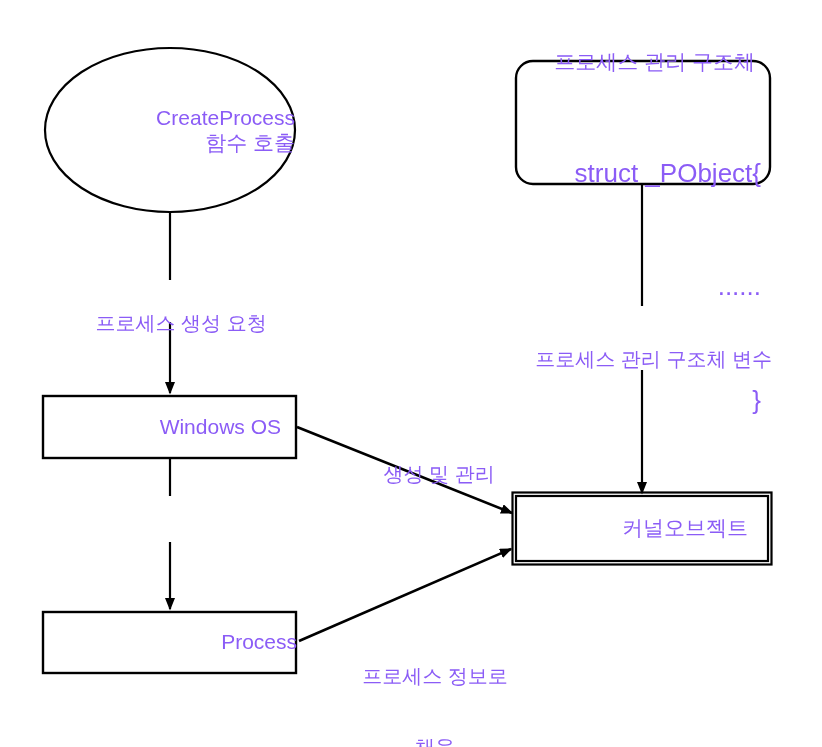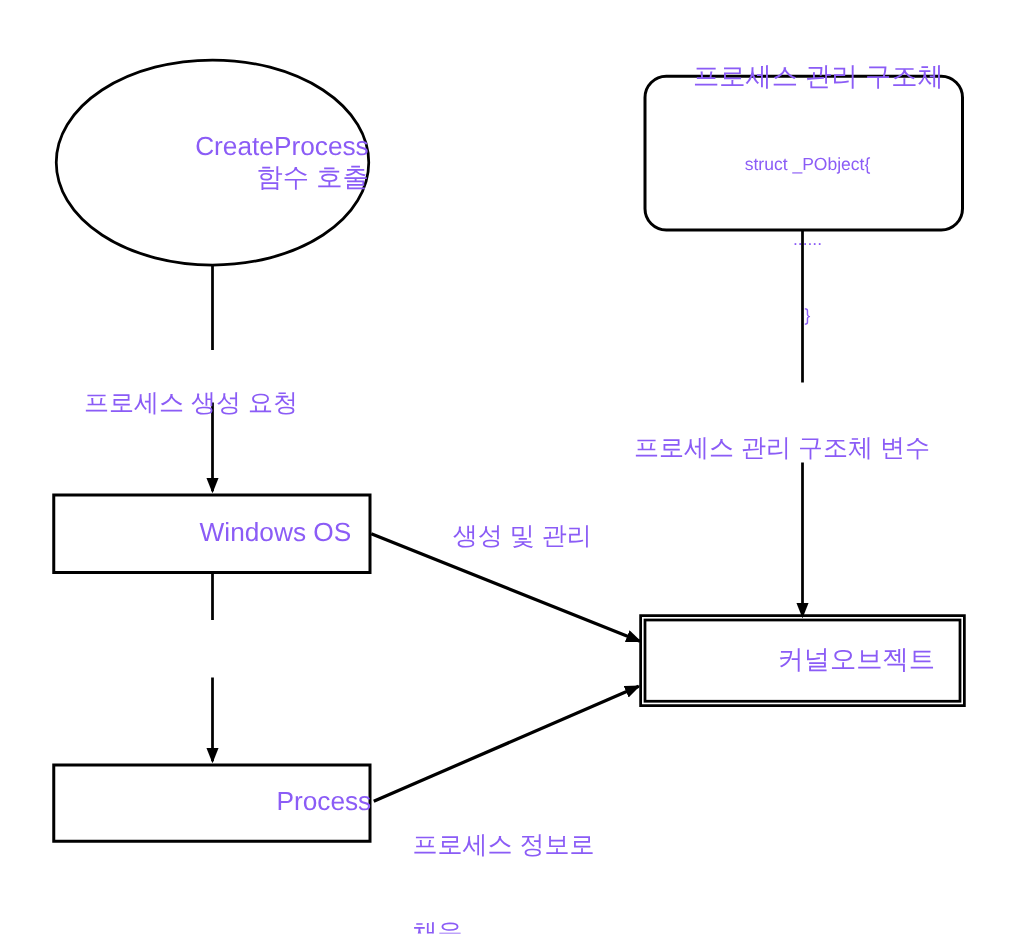--- a/index.html
+++ b/index.html
@@ -29,29 +29,30 @@
     position: absolute;
     color: #8b5cf6;
     white-space: pre;
     line-height: 1.18;
   }
   .node-text {
     text-align: center;
     font-size: 21px;
   }
   .edge-label {
+    text-align: center;
     font-size: 20px;
   }
   .shape-title {
     text-align: center;
     font-size: 21px;
   }
   .code-text {
-    text-align: center;
-    font-size: 14px;
+    text-align: right;
+    font-size: 26px;
     line-height: 1.45;
   }
   .centerer {
     display: flex;
     align-items: flex-end;
     justify-content: center;
     flex-direction: column;
   }
 </style>
 </head>
@@ -122,21 +123,21 @@
     <div>struct _PObject{</div>
     <div>......</div>
     <div>}</div>
   </div>
 
   <div class="edge-label" style="left:45px; top:288px; width:250px;">
     <span>프로세스 생성 요청</span>
   </div>
 
 
-  <div class="edge-label" style="left:340px; top:394px; width:176px;">
+  <div class="edge-label" style="left:340px; top:439px; width:176px;">
     <span>생성 및 관리</span>
   </div>
 
   <div class="edge-label" style="left:330px; top:618px; width:210px;">
     <div>프로세스 정보로</div>
     <div>채움</div>
   </div>
 
   <div class="edge-label" style="left:485px; top:324px; width:315px;">
     <span>프로세스 관리 구조체 변수</span>

